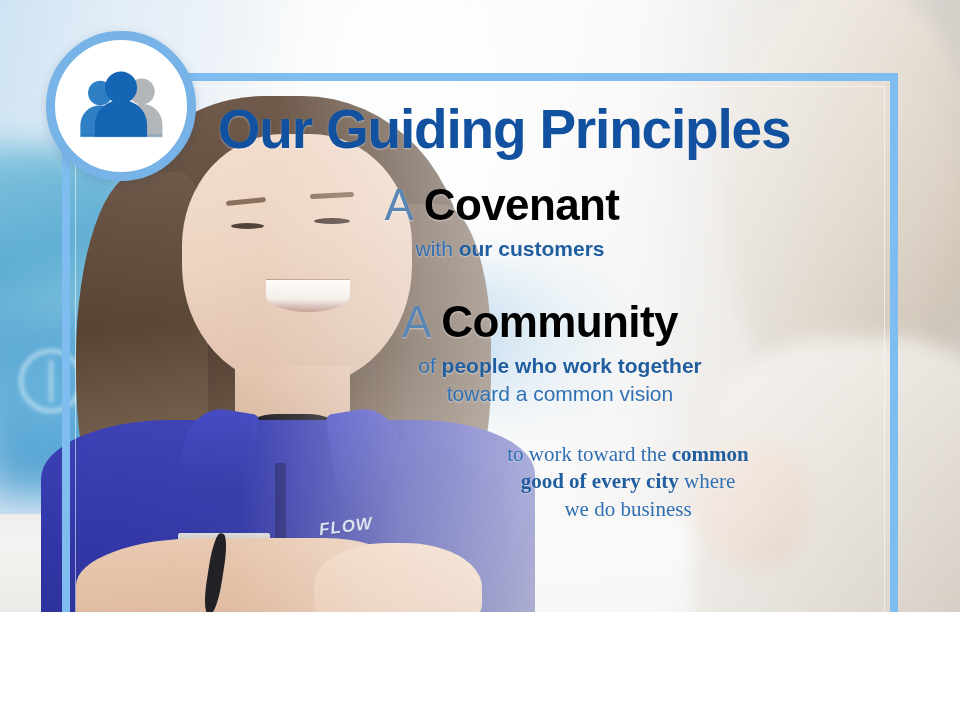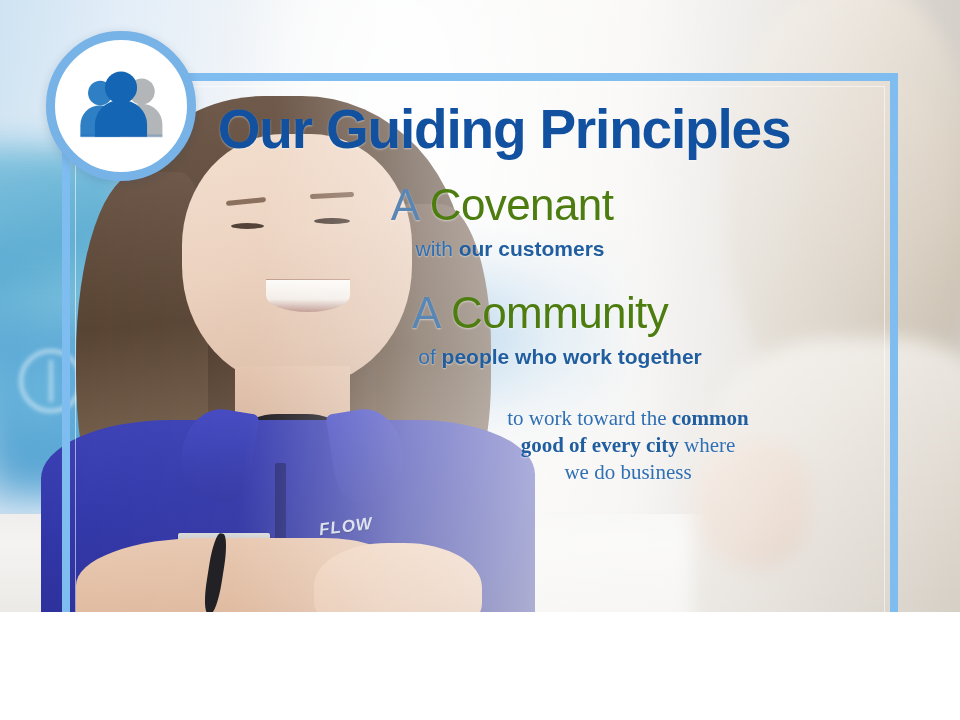--- a/index.html
+++ b/index.html
@@ -433,39 +433,39 @@
     font-size: 55px;
     line-height: 1.02;
     letter-spacing: -1.2px;
     color: #12519f;
     margin: 14px 0 0 48px;
     text-shadow: 0 1px 2px rgba(255,255,255,.45);
   }
 
   .block { margin-top: 14px; }
   .block.b1 { margin-top: 24px; }
-  .block.b2 { margin-top: 27px; }
+  .block.b2 { margin-top: 36px; }
   .block.b3 { margin-top: 34px; }
 
   .headline {
     font-family: "Liberation Sans", sans-serif;
     font-size: 44px;
     line-height: 1.08;
     color: #2f72b8;
     text-shadow: 0 1px 2px rgba(255,255,255,.5);
     white-space: nowrap;
   }
   .headline .art {
     font-weight: normal;
     color: #5a86b4;
     letter-spacing: 0px;
   }
   .headline .key {
-    font-weight: normal;
-    color: #4d7c0f;
+    font-weight: bold;
+    color: #000000;
     letter-spacing: -.6px;
   }
 
   .sub {
     font-family: "Liberation Sans", sans-serif;
     font-size: 21px;
     line-height: 1.30;
     color: #2f6fb3;
     text-shadow: 0 1px 2px rgba(255,255,255,.5);
     margin-top: 7px;
@@ -563,20 +563,21 @@
         </div>
     </div>
 
     <div class="block b2">
       <div class="headline">
         <span class="art">A</span>
         <span class="key">Community</span>
       </div>
       <div class="sub">
           <div><span>of </span><b>people who work together</b></div>
+          <div><span>toward a common vision</span></div>
         </div>
     </div>
 
     <div class="block b3">
       <div class="sub">
           <div><span>to work toward the </span><b>common</b></div>
           <div><b>good of every city</b><span> where</span></div>
           <div><span>we do business</span></div>
         </div>
     </div>

